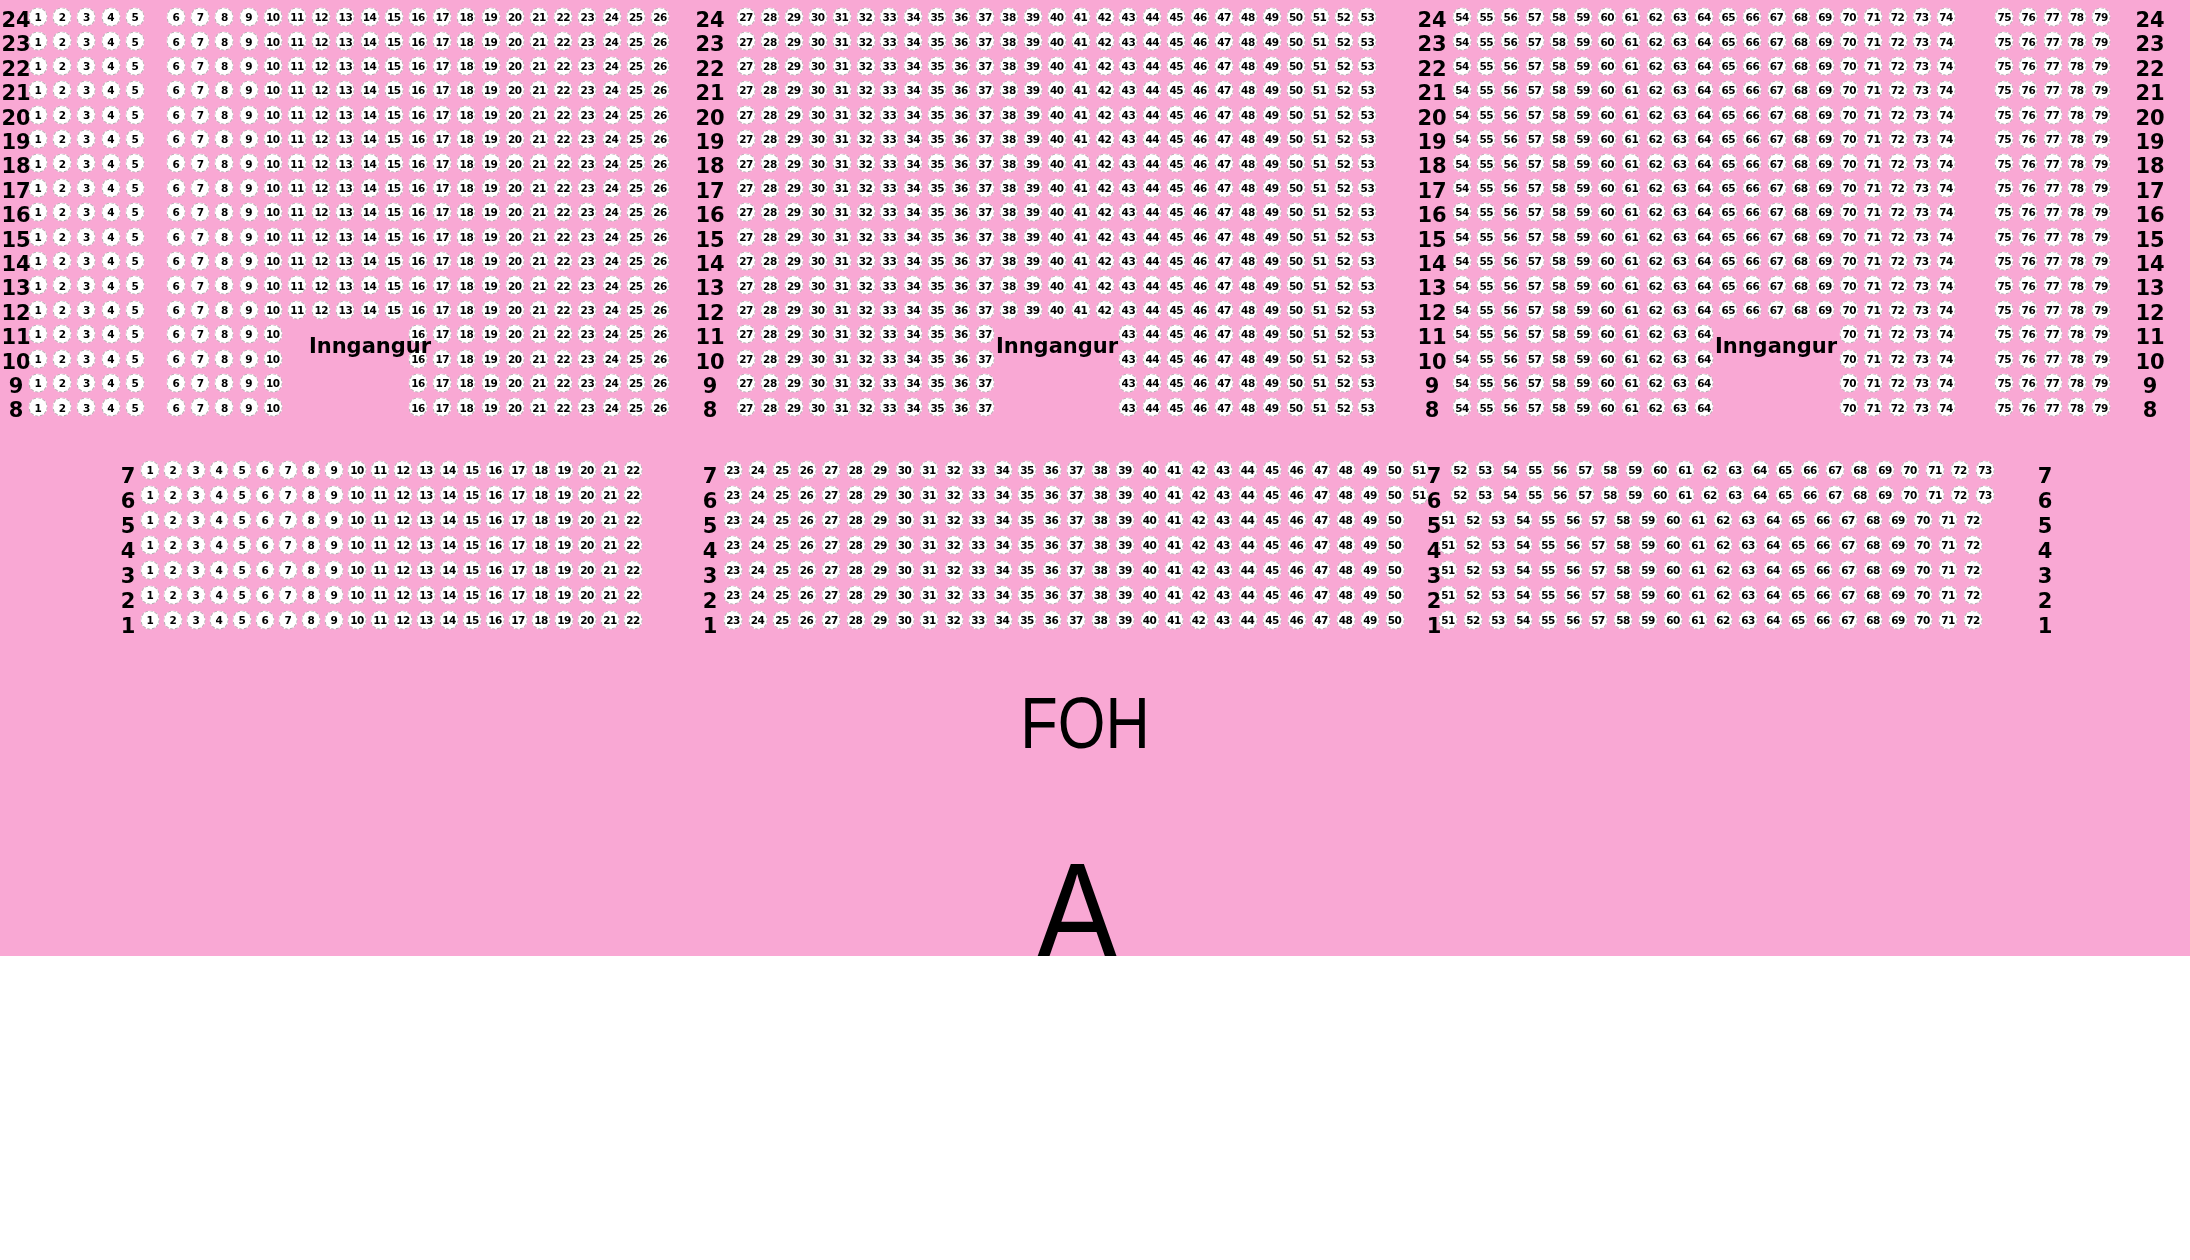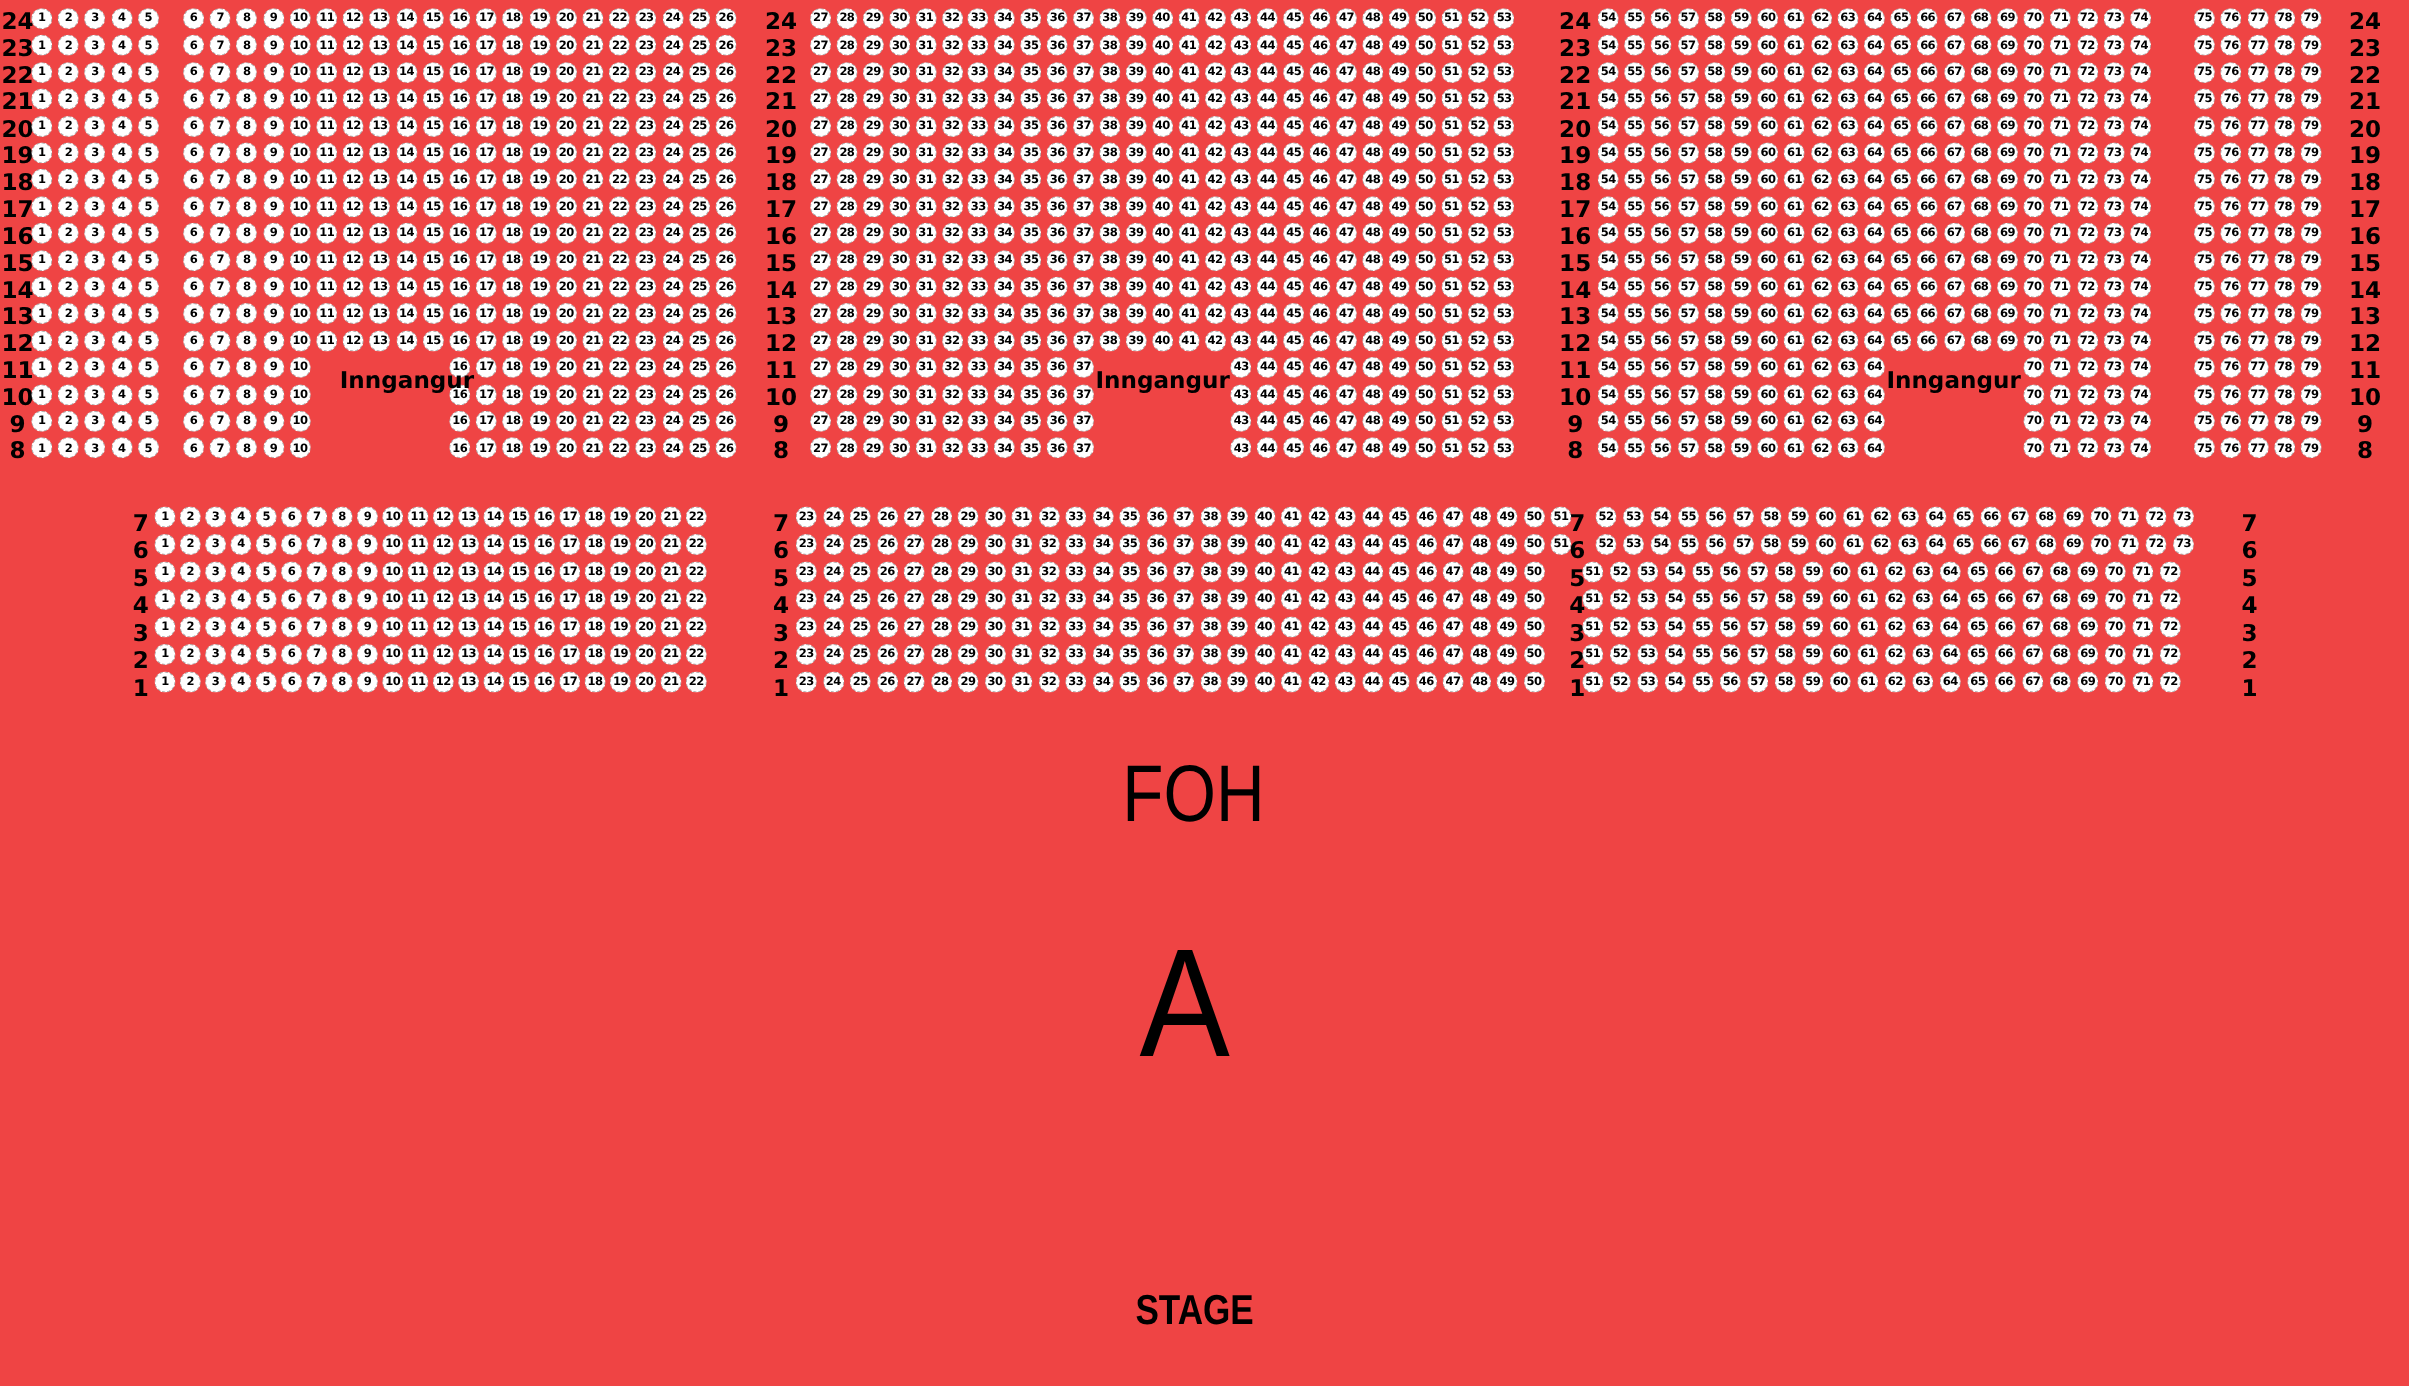--- a/index.html
+++ b/index.html
@@ -1,17 +1,17 @@
 <!DOCTYPE html>
 <html><head>
 <meta charset="utf-8">
 <title>Seating plan</title>
 <style>
   html,body{margin:0;padding:0;background:#fff;}
-  #canvas{position:relative;width:2190px;height:1260px;background:#ef4444;overflow:hidden;
+  #canvas{position:relative;width:2190px;height:956px;background:#f9a8d4;overflow:hidden;
           font-family:"DejaVu Sans",sans-serif;color:#000;}
   .section{position:absolute;left:0;top:0;width:100%;height:100%;}
   .seat{
     position:absolute;box-sizing:border-box;width:19px;height:19px;
     border:1px dashed #b4b4b4;border-radius:50%;background:#fff;
     display:flex;align-items:center;justify-content:center;
     transform:translate(-50%,-50%);
     font-size:10.5px;font-weight:700;letter-spacing:-0.5px;line-height:1;
     font-family:"DejaVu Sans",sans-serif;color:#000;cursor:pointer;
   }

